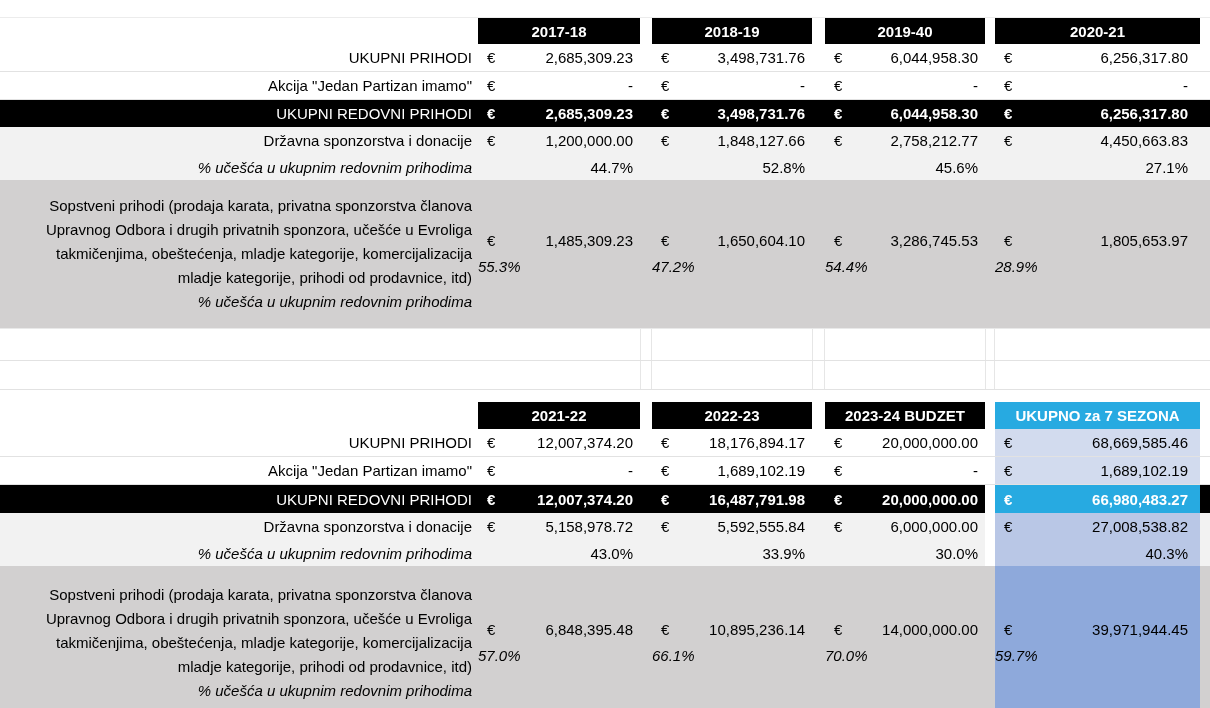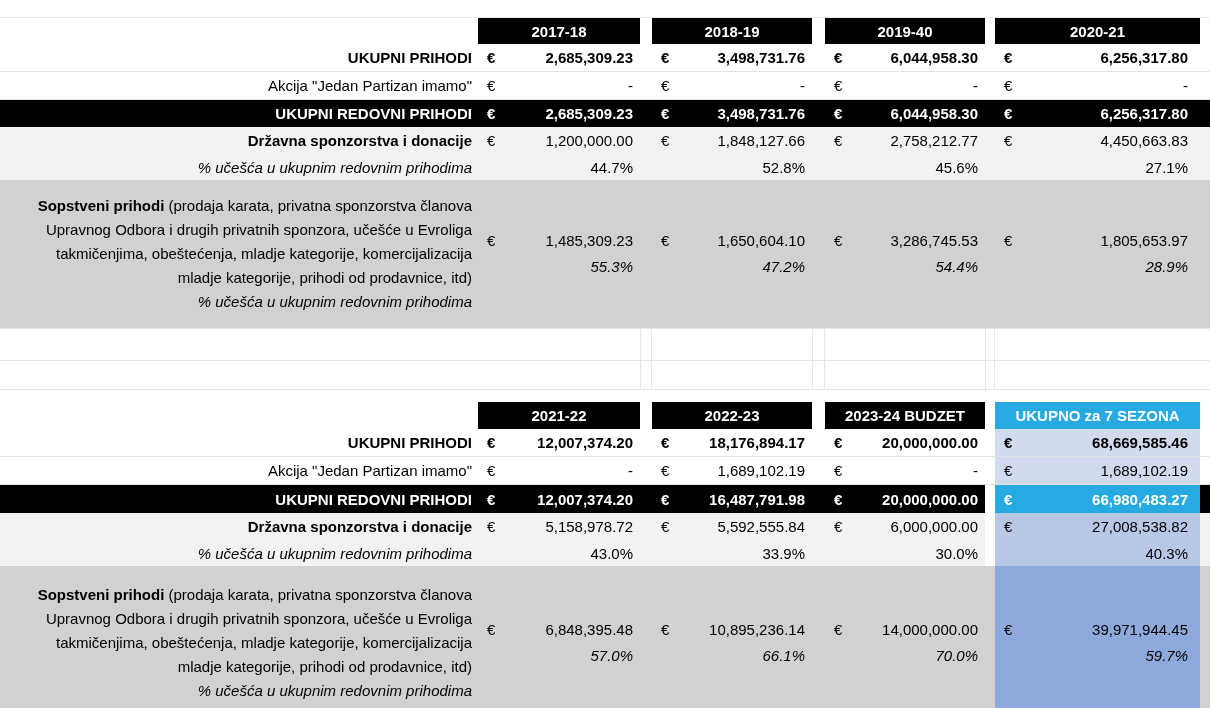--- a/index.html
+++ b/index.html
@@ -15,34 +15,34 @@
     grid-template-columns:478px 162px 12px 160px 13px 160px 10px 205px;
     height:27px;
   }
   .hdr-row{height:26px;background:#fff;margin-top:12px;}
   .cell{display:flex;align-items:center;min-width:0;}
   .lbl{justify-content:flex-end;text-align:right;padding-right:6px;}
   .hdr{justify-content:center;background:var(--black,#000);color:#fff;font-weight:700;}
   .val{justify-content:space-between;padding:0 7px 0 9px;}
   .val .amt{text-align:right;}
   .pctc{justify-content:flex-end;padding-right:7px;}
-  .bold{font-weight:700;}
+  .bold{font-weight:400;}
   .r-grid{border-bottom:1px solid #e2e2e2;}
   .r-redovni{background:var(--black,#000);color:#fff;font-weight:700;}
   .r-light{background:var(--rowgray,#f2f2f2);}
   .r-sop{background:var(--blockgray,#d2d0d0);}
   .sop-top{height:148px;}
   .sop-bot{height:154px;}
   .sop-lbl{
     flex-direction:column;justify-content:center;align-items:flex-end;
     text-align:right;line-height:24px;padding-right:6px;padding-left:20px;
   }
   .sop-val{flex-direction:column;justify-content:center;align-items:stretch;}
   .sop-val .vline{display:flex;justify-content:space-between;padding:0 7px 0 9px;line-height:26px;}
-  .sop-val .pline{text-align:right;font-style:italic;padding-right:7px;line-height:26px;}
+  .sop-val .pline{font-style:italic;padding-right:7px;line-height:26px;}
   .it{font-style:italic;}
   
   .s2 .t-light{background:var(--lightblue,#d2dbee);}
   .s2 .t-med{background:var(--medblue,#b9c7e6);}
   .s2 .t-dark{background:var(--darkblue,#8ea9db);}
   .s2 .t-cyan{background:var(--cyan,#27aae1);color:#fff;font-weight:700;}
   .s2 .g3w{background:#fff;}
   .c4.val{padding-right:12px;}
   .c4.pctc{padding-right:12px;}
   .sop-val.c4 .vline{padding-right:12px;}

